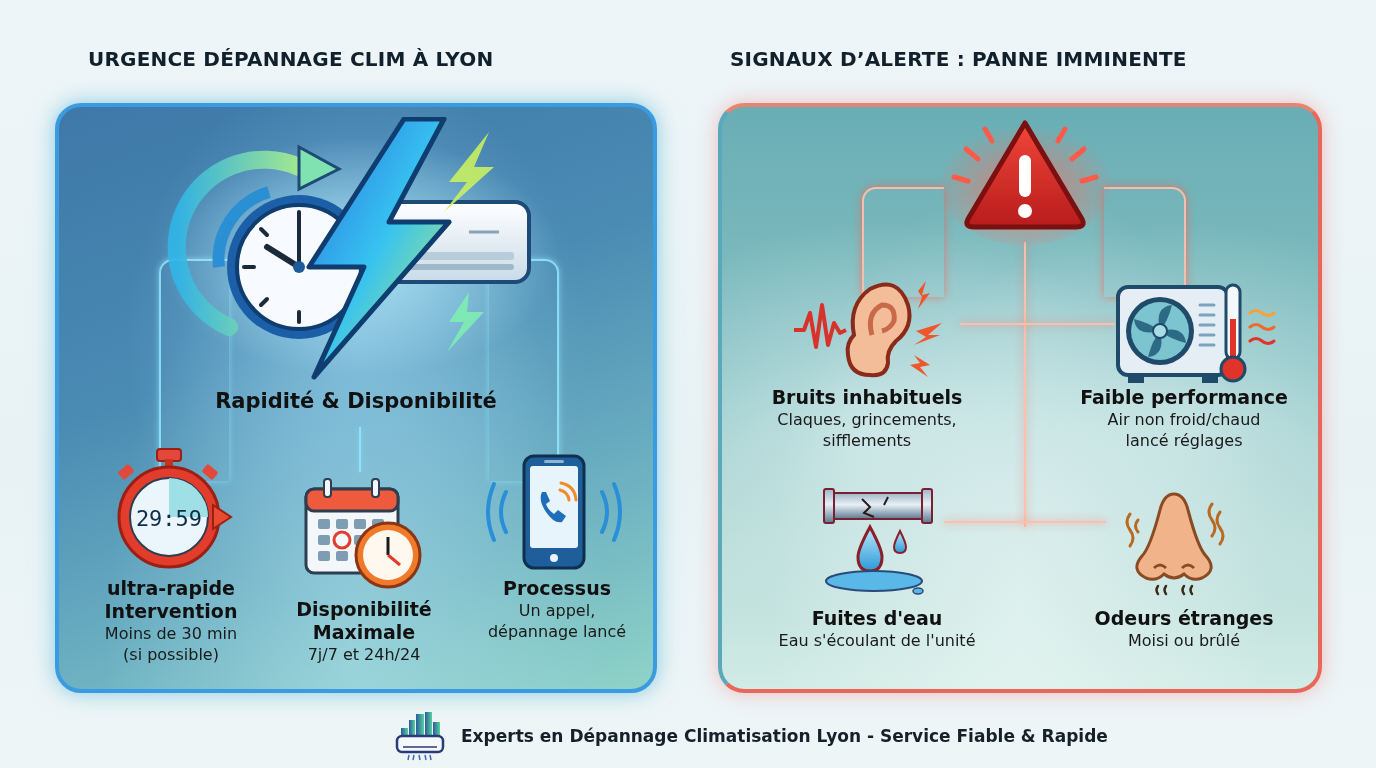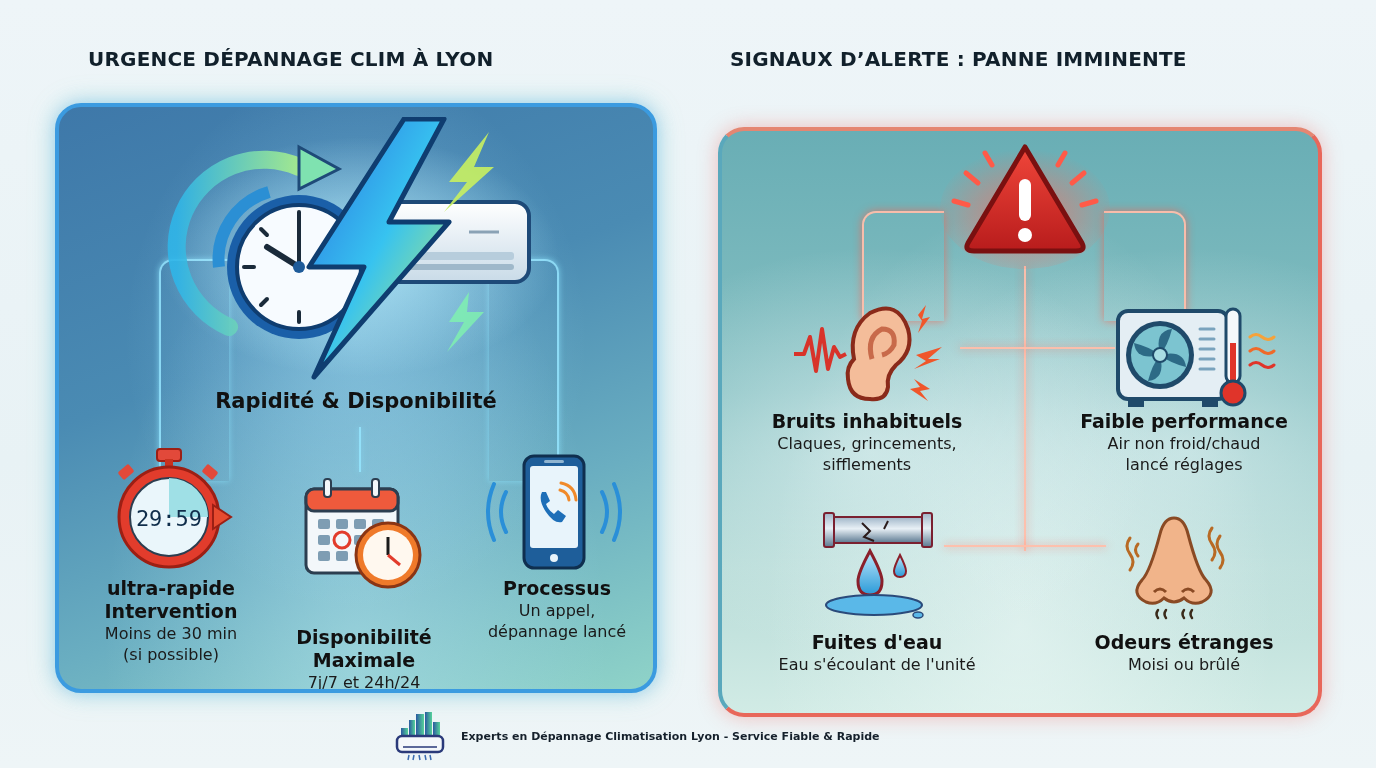--- a/index.html
+++ b/index.html
@@ -32,21 +32,20 @@
     content: ""; position: absolute; inset: 0;
     background: radial-gradient(ellipse at 50% 40%, rgba(170,230,255,0.40) 0%, rgba(170,230,255,0) 55%),
                 radial-gradient(ellipse at 50% 95%, rgba(190,235,245,0.45) 0%, rgba(190,235,245,0) 60%);
   }
   .panel-right {
     left: 718px; width: 604px;
     border: 4px solid #e8675a;
     border-left-color: #5aa8bc; border-top-color: #e48672;
     background: linear-gradient(180deg, #69aeb5 0%, #86c0c2 45%, #b8dcd8 75%, #d1ebe5 100%);
     box-shadow: 0 0 20px rgba(240,90,80,0.35);
-    margin-top: 24px;
   }
   .panel-right::before {
     content: ""; position: absolute; inset: 0;
     background: radial-gradient(ellipse at 25% 55%, rgba(230,245,245,0.6) 0%, rgba(230,245,245,0) 45%),
                 radial-gradient(ellipse at 78% 55%, rgba(230,245,245,0.55) 0%, rgba(230,245,245,0) 45%),
                 radial-gradient(ellipse at 50% 85%, rgba(240,250,248,0.6) 0%, rgba(240,250,248,0) 60%);
   }
 
   .abs { position: absolute; }
   .feature { position: absolute; text-align: center; }
@@ -64,21 +63,21 @@
 
   .hero-label {
     position: absolute; top: 282px; left: 0; width: 100%; text-align: center;
     font-weight: bold; font-size: 21px; color: #111;
   }
 
   .footer {
     position: absolute; top: 712px; left: 393px; height: 48px;
     display: flex; align-items: center; gap: 12px;
   }
-  .footer-text { font-weight: bold; font-size: 11px; color: #15202b; white-space: nowrap; }
+  .footer-text { font-weight: bold; font-size: 17px; color: #15202b; white-space: nowrap; }
 </style>
 </head>
 <body>
 
 <div id="title-left" class="page-title">URGENCE DÉPANNAGE CLIM À LYON</div>
 <div id="title-right" class="page-title">SIGNAUX D’ALERTE : PANNE IMMINENTE</div>
 
 <div class="panel panel-left">
 
   <div class="connector-blue" style="left:100px; top:152px; width:70px; height:222px; border-right:none; border-bottom:none; border-top-left-radius:14px;"></div>
@@ -173,21 +172,21 @@
         <rect x="52" y="58" width="12" height="10" rx="2"></rect>
       <rect x="16" y="74" width="12" height="10" rx="2"></rect>
         <rect x="34" y="74" width="12" height="10" rx="2"></rect>
     </g>
     <circle cx="40" cy="63" r="8" fill="none" stroke="#e23c2c" stroke-width="3"></circle>
     <circle cx="86" cy="78" r="32" fill="#ef7a2a" stroke="#8a3514" stroke-width="3"></circle>
     <circle cx="86" cy="78" r="25" fill="#fff8ef"></circle>
     <line x1="86" y1="78" x2="86" y2="60" stroke="#1a1a1a" stroke-width="3"></line>
     <line x1="86" y1="78" x2="98" y2="88" stroke="#e23c2c" stroke-width="3"></line>
   </svg>
-  <div class="feature" style="left:205px; top:491px; width:200px;margin-top:28px;">
+  <div class="feature" style="left:205px; top:491px; width:200px;">
     <div class="ft-title">Disponibilité</div>
     <div class="ft-title">Maximale</div>
     <div class="ft-desc">7j/7 et 24h/24</div>
   </div>
 
   <svg class="abs" style="left:425px; top:345px;" width="140" height="120" viewBox="0 0 140 120">
     <g fill="none" stroke="#2a8fd8" stroke-width="4" stroke-linecap="round">
       <path d="M22 40 Q12 60 22 80"></path>
         <path d="M10 32 Q-2 60 10 88"></path>
       <path d="M118 40 Q128 60 118 80"></path>

